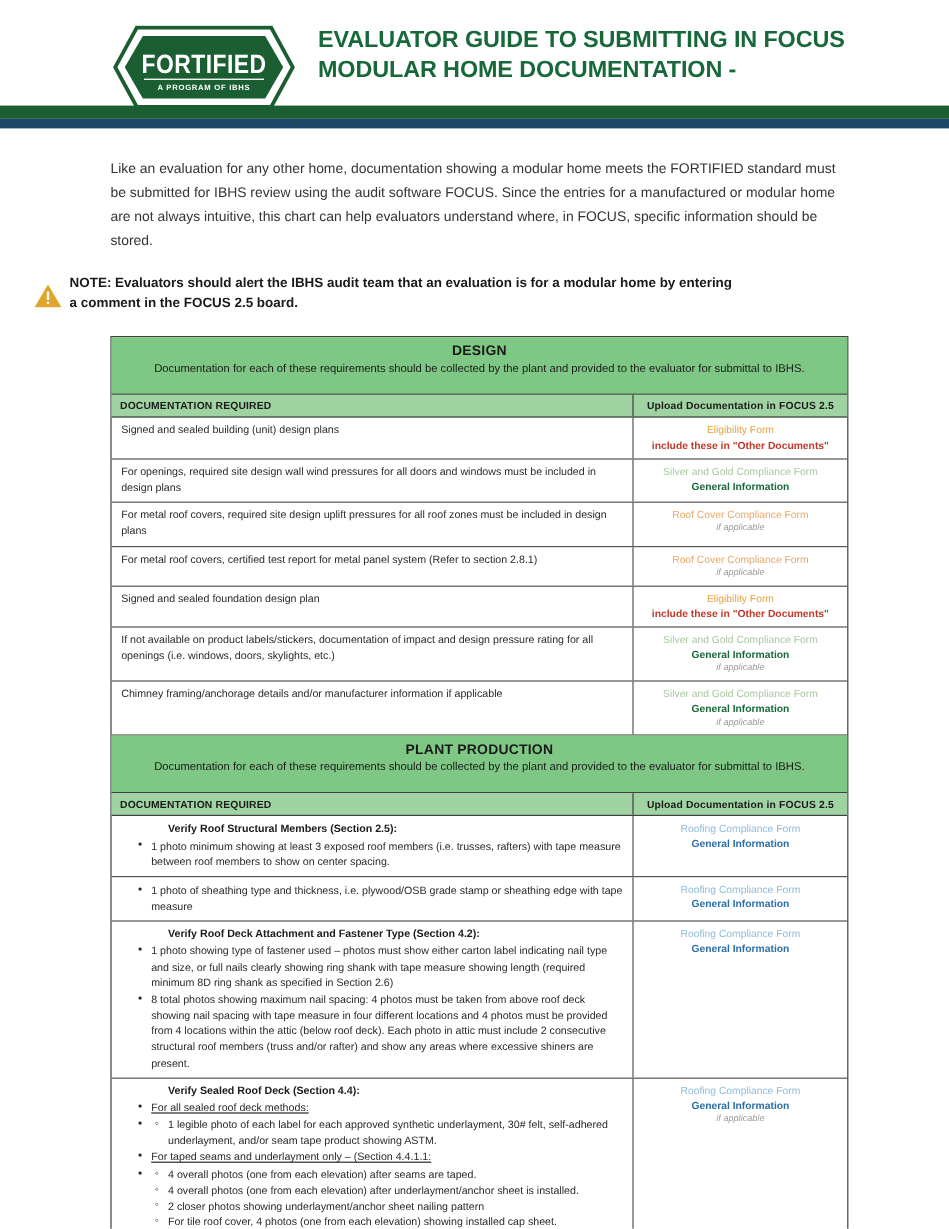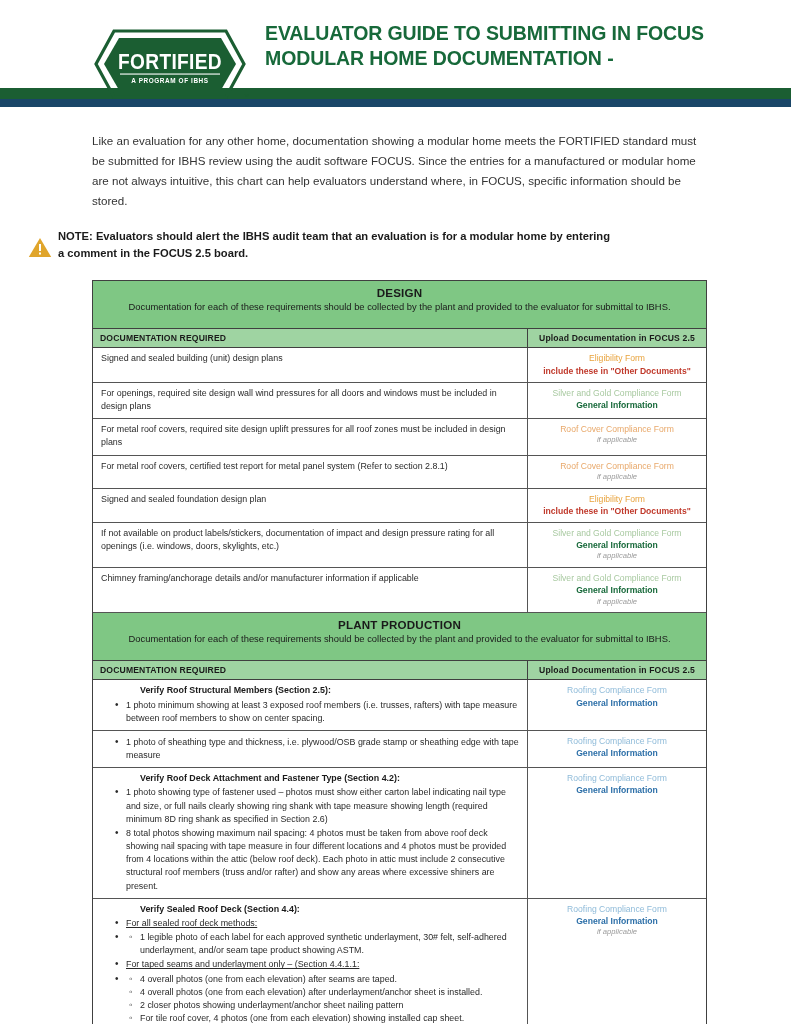--- a/index.html
+++ b/index.html
@@ -22,21 +22,21 @@
     width: 155px;
     margin-left: 92px;
     display: flex;
     align-items: center;
     justify-content: center;
     position: relative;
   }
   .logo-badge {
     position: relative;
     width: 152px;
-    height: 70px;
+    height: 86px;
     margin-top: 36px;
   }
   .logo-badge svg { display: block; }
   .logo-tm {
     position: absolute;
     right: -4px;
     bottom: 0px;
     font-size: 5px;
     color: #1B5E32;
   }

